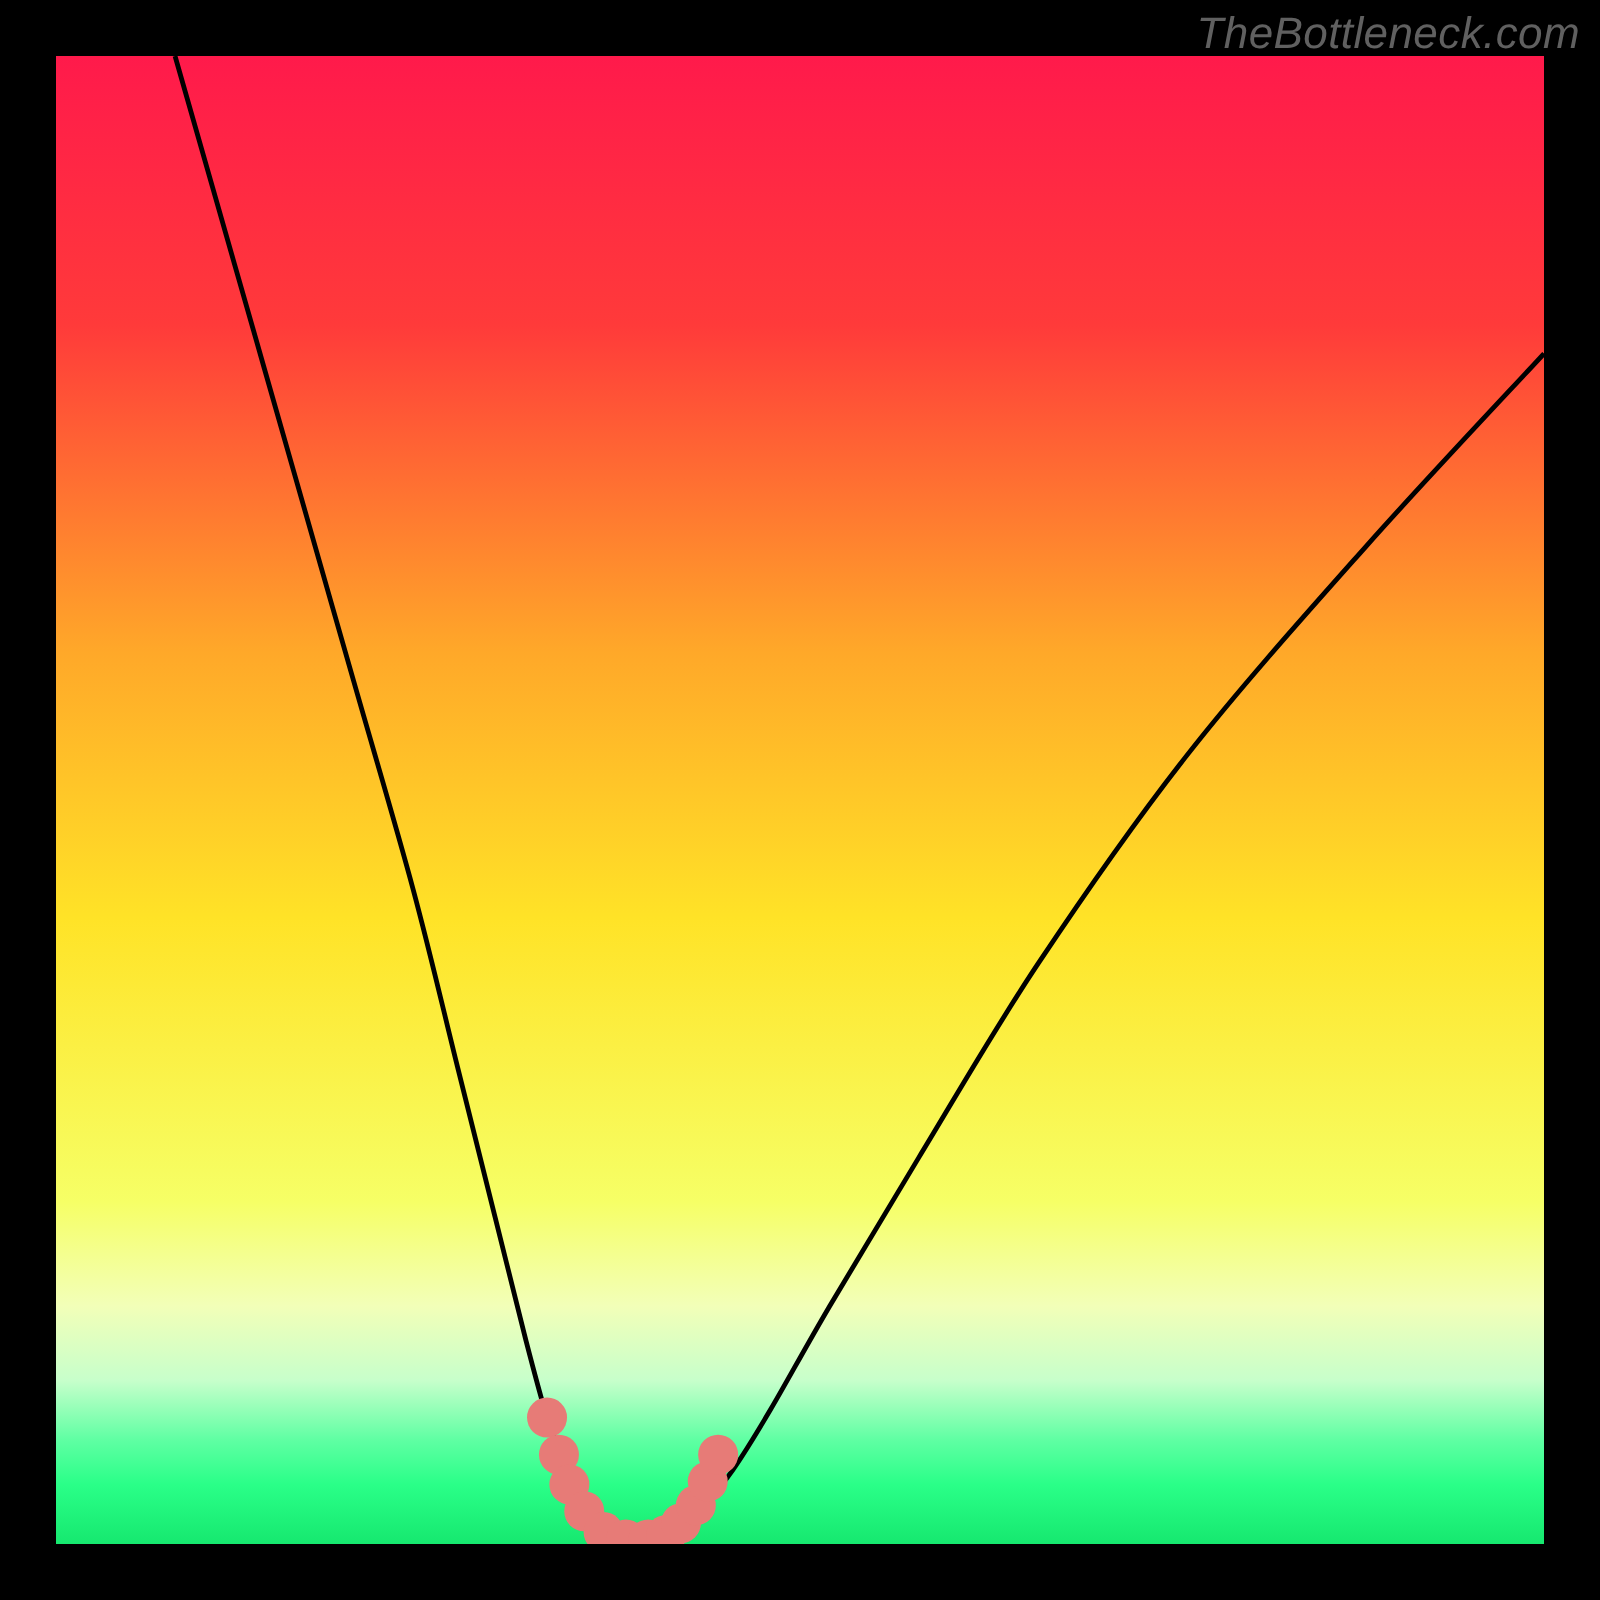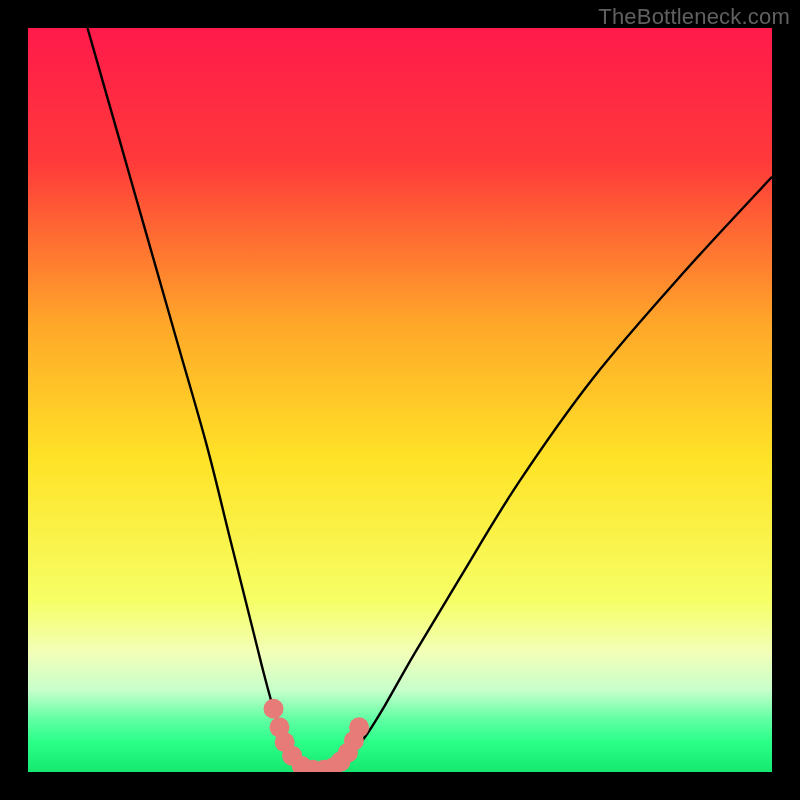--- a/index.html
+++ b/index.html
@@ -21,20 +21,21 @@
   }
   .watermark {
     position: absolute;
     top: 4px;
     right: 10px;
     color: #606060;
     font-size: 22px;
     font-weight: 500;
     letter-spacing: 0.2px;
     z-index: 20;
+    font-style: italic;
   }
   svg { display: block; }
 </style>
 </head>
 <body>
 
 <div class="watermark">TheBottleneck.com</div>
 
 <div class="frame">
   <svg id="chart-svg" width="744" height="744" viewBox="0 0 744 744">

